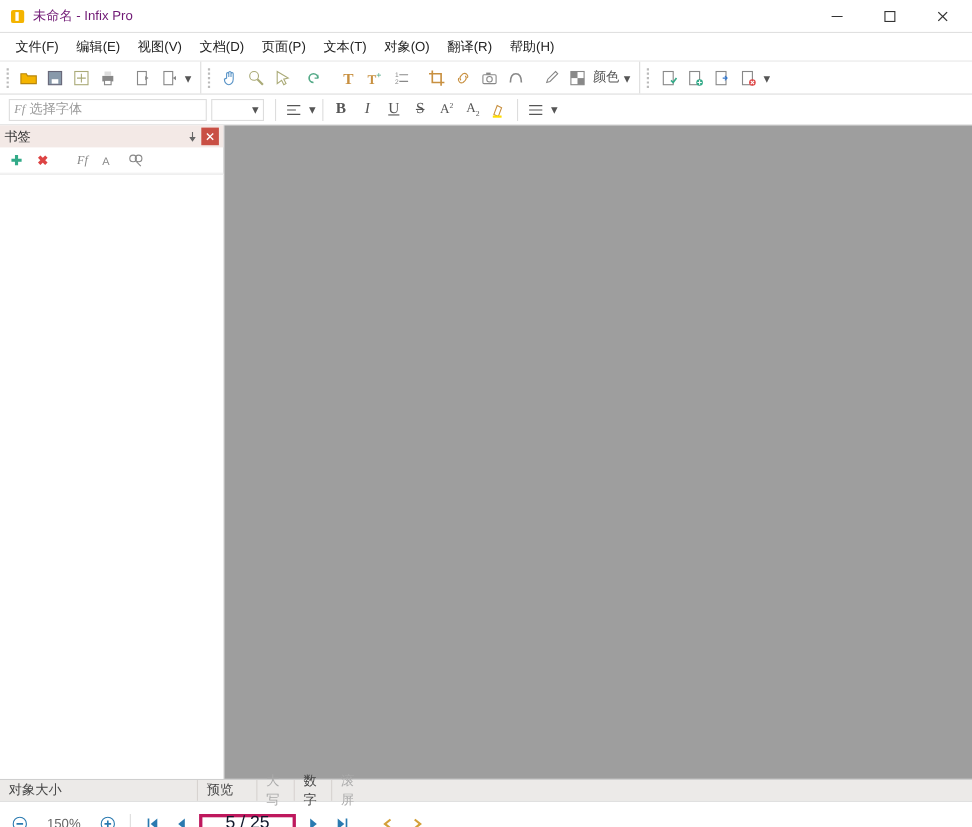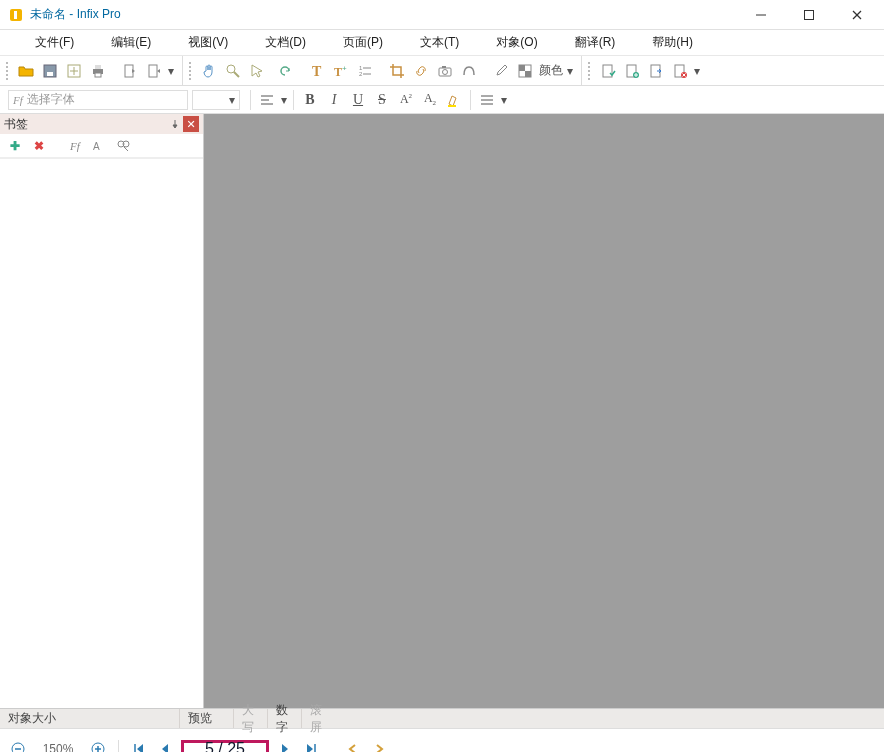--- a/index.html
+++ b/index.html
@@ -20,36 +20,36 @@
     align-items: center;
     padding: 0 8px;
     border-bottom: 1px solid #e0e0e0;
     background: #fff;
   }
   .titlebar .app-icon {
     width: 16px; height: 16px;
     margin-right: 6px;
     display:flex;align-items:center;justify-content:center;
   }
-  .titlebar .title { color: #0369a1; flex: 0 0 auto; }
+  .titlebar .title { color: #701a75; flex: 0 0 auto; }
   .titlebar .spacer { flex: 1; }
   .win-controls { display:flex; gap:18px; align-items:center; margin-right:4px;}
   .win-btn { width:30px; height:24px; display:flex; align-items:center; justify-content:center; color:#333; }
   .win-btn svg { stroke:#333; }
 
   
   .menubar {
     height: 26px;
     display:flex;
     align-items:center;
     padding: 0 8px;
     gap: 4px;
     border-bottom: 1px solid #e8e8e8;
   }
-  .menuitem { padding: 2px 6px; color:#222; cursor:default;margin-left:21px;}
+  .menuitem { padding: 2px 6px; color:#222; cursor:default;}
 
   
   .toolbars {
     display:flex;
     align-items:center;
     height: 30px;
     border-bottom: 1px solid #ddd;
   }
   .tbgroup {
     display:flex;

